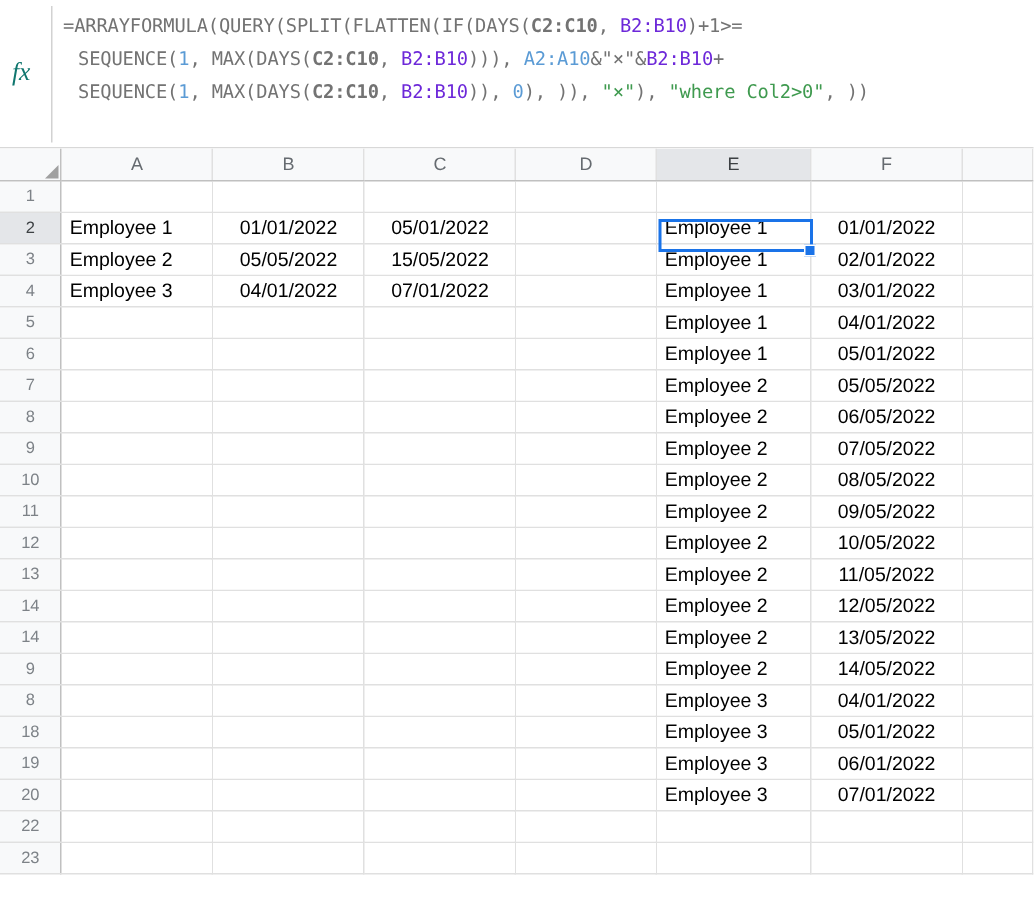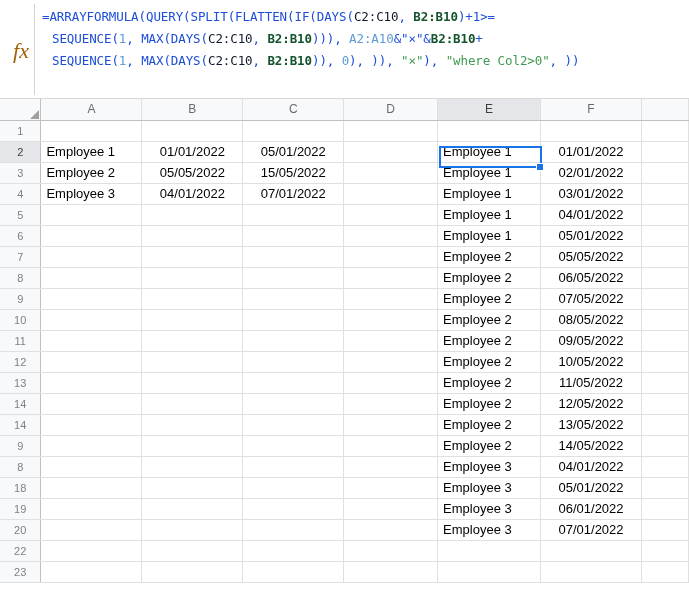--- a/index.html
+++ b/index.html
@@ -21,25 +21,24 @@
     left: 0; top: 0;
     width: 689px;
     height: 99px;
     background: #ffffff;
     box-sizing: border-box;
   }
   #fx-icon {
     position: absolute;
     left: 8px; top: 38px;
     width: 26px;
-    text-align: center;
     font-family: "Liberation Serif", serif;
     font-style: italic;
-    font-size: 22px;
-    color: #a16207;
+    font-size: 17px;
+    color: #0f766e;
     user-select: none;
   }
   #formula-divider {
     position: absolute;
     left: 34px; top: 4px;
     width: 1px; height: 91px;
     background: #d2d2d2;
   }
   #formula-content {
     position: absolute;
@@ -47,23 +46,23 @@
     width: 640px;
     font-family: "DejaVu Sans Mono", "Liberation Mono", monospace;
     font-size: 12.5px;
     line-height: 22px;
     color: #333333;
     white-space: pre;
     letter-spacing: -0.1px;
   }
   .fline { height: 22px; }
   .fline.indent { padding-left: 10px; }
-  .tk-plain  { color: #1d4ed8; }
-  .tk-orange { color: #0f172a; }
-  .tk-purple { color: #14532d; font-weight: bold; }
+  .tk-plain  { color: #737373; }
+  .tk-orange { color: #737373; font-weight: bold; }
+  .tk-purple { color: #6d28d9; }
   .tk-blue   { color: #5b9bd5; margin-top: 45px; }
   .tk-num    { color: #5b9bd5; }
   .tk-str    { color: #3f9a4f; }
 
   #formula-bottom-border {
     position: absolute;
     left: 0; top: 98px;
     width: 689px; height: 1px;
     background: #d8d8d8;
   }

